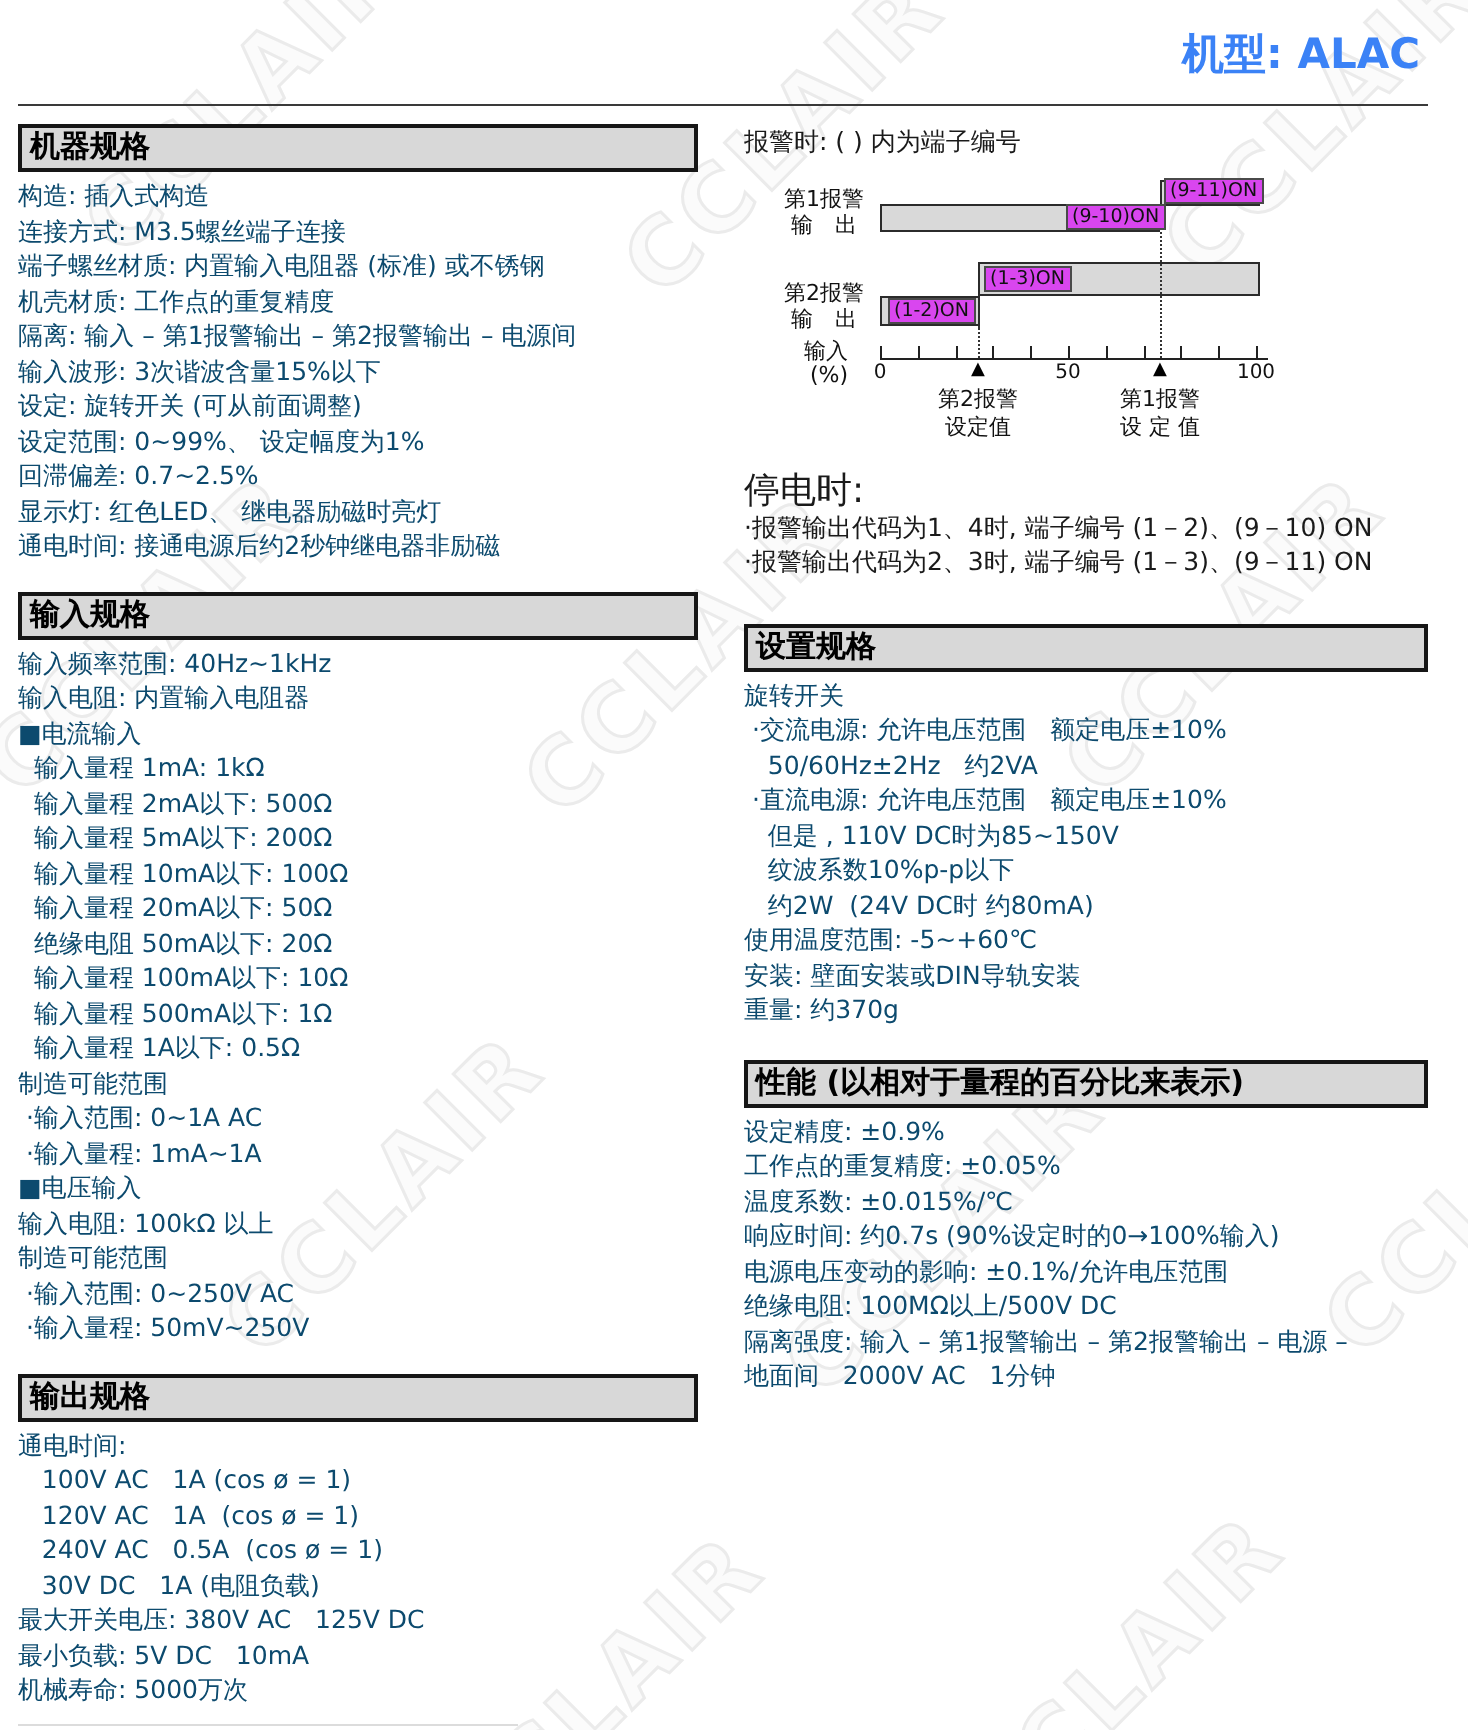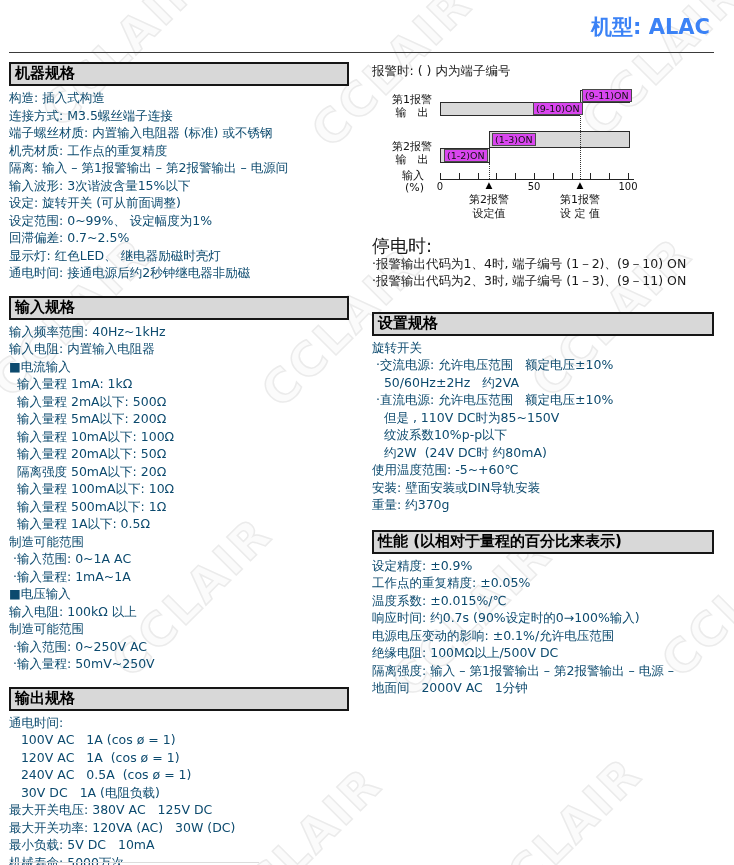--- a/index.html
+++ b/index.html
@@ -105,21 +105,21 @@
       <div class="sec-body">
 
       <div class="ln">输入频率范围: 40Hz~1kHz</div>
           <div class="ln">输入电阻: 内置输入电阻器</div>
           <div class="ln">■电流输入</div>
           <div class="ln">  输入量程 1mA: 1kΩ</div>
           <div class="ln">  输入量程 2mA以下: 500Ω</div>
           <div class="ln">  输入量程 5mA以下: 200Ω</div>
           <div class="ln">  输入量程 10mA以下: 100Ω</div>
           <div class="ln">  输入量程 20mA以下: 50Ω</div>
-          <div class="ln">  隔离强度 50mA以下: 20Ω</div>
+          <div class="ln">  绝缘电阻 50mA以下: 20Ω</div>
           <div class="ln">  输入量程 100mA以下: 10Ω</div>
           <div class="ln">  输入量程 500mA以下: 1Ω</div>
           <div class="ln">  输入量程 1A以下: 0.5Ω</div>
           <div class="ln">制造可能范围</div>
           <div class="ln"> ·输入范围: 0~1A AC</div>
           <div class="ln"> ·输入量程: 1mA~1A</div>
           <div class="ln">■电压输入</div>
           <div class="ln">输入电阻: 100kΩ 以上</div>
           <div class="ln">制造可能范围</div>
           <div class="ln"> ·输入范围: 0~250V AC</div>
@@ -130,21 +130,20 @@
     <section class="sec">
       <div class="sec-h">输出规格</div>
       <div class="sec-body">
 
       <div class="ln">通电时间:</div>
           <div class="ln">   100V AC   1A (cos ø = 1)</div>
           <div class="ln">   120V AC   1A  (cos ø = 1)</div>
           <div class="ln">   240V AC   0.5A  (cos ø = 1)</div>
           <div class="ln">   30V DC   1A (电阻负载)</div>
           <div class="ln">最大开关电压: 380V AC   125V DC</div>
-          <div class="ln">最大开关功率: 120VA (AC)   30W (DC)</div>
           <div class="ln">最小负载: 5V DC   10mA</div>
           <div class="ln">机械寿命: 5000万次</div>
         </div>
     </section>
 
   </div>
 
   <div class="col col-right">
 
     <div class="note">报警时: ( ) 内为端子编号</div>

